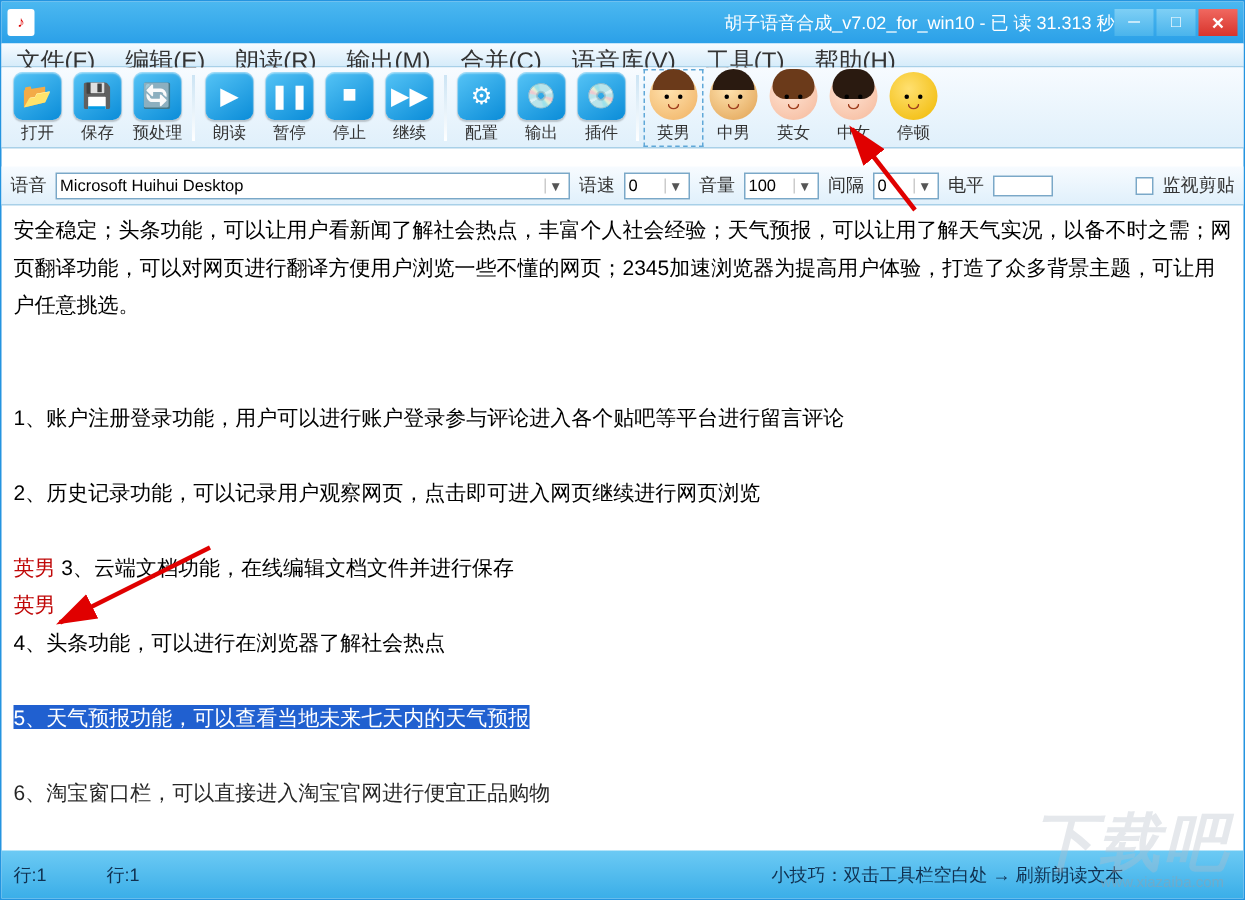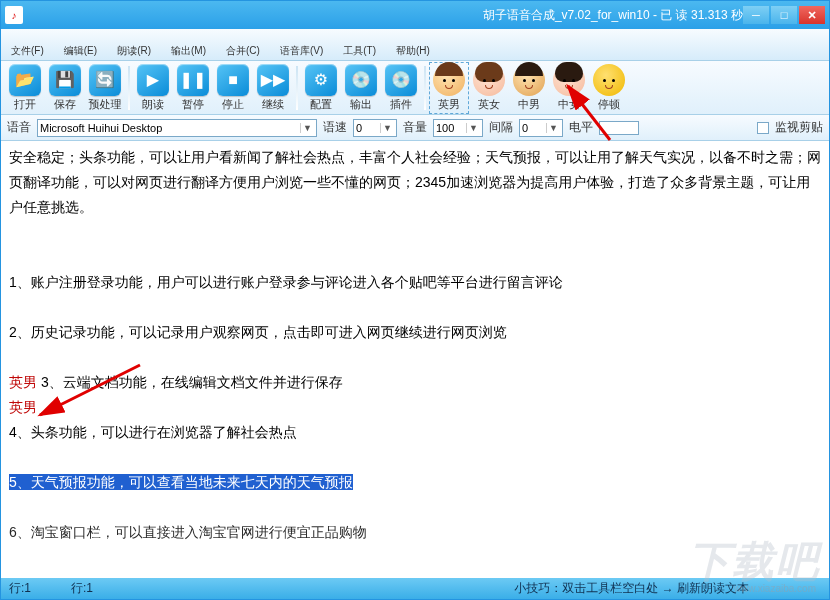--- a/index.html
+++ b/index.html
@@ -10,21 +10,21 @@
 
 .titlebar { height: 28px; background: linear-gradient(#4bb8f0, #2ba0e8); display: flex; align-items: center; padding: 0 4px; color: #fff; font-size: 12px; }
 .titlebar .app-icon { width: 18px; height: 18px; background: #fff; border-radius: 2px; margin-right: 6px; display: flex; align-items: center; justify-content: center; font-size: 10px; color: #d00; }
 .titlebar .title-text { flex: 1; text-align: right; }
 .win-btns { display: flex; gap: 2px; }
 .win-btn { width: 26px; height: 18px; display: flex; align-items: center; justify-content: center; font-size: 11px; font-weight: bold; cursor: pointer; }
 .win-min, .win-max { background: linear-gradient(#7ecff5, #4ab4ec); color: #fff; }
 .win-close { background: linear-gradient(#f06860, #d8342c); color: #fff; }
 
 
-.menubar { height: 32px; background: linear-gradient(#f7fbff, #d6ecfa); border-bottom: 1px solid #a8d0e8; display: flex; align-items: flex-end; padding: 0 6px; font-size: 10px; gap: 12px; color: #333; }
+.menubar { height: 16px; background: linear-gradient(#f7fbff, #d6ecfa); border-bottom: 1px solid #a8d0e8; display: flex; align-items: flex-start; padding: 0 6px; font-size: 16px; gap: 12px; color: #333; }
 .menu-item { cursor: pointer; padding: 2px 4px; }
 
 
 .toolbar { height: 54px; background: linear-gradient(#f7fbff, #e0f0fb); border-bottom: 1px solid #a8d0e8; display: flex; align-items: center; padding: 2px 4px; font-size: 11px; }
 .tool-btn { width: 40px; display: flex; flex-direction: column; align-items: center; cursor: pointer; padding: 2px; }
 .tool-icon { width: 32px; height: 32px; border-radius: 6px; display: flex; align-items: center; justify-content: center; font-size: 16px; color: #fff; }
 .tool-label { margin-top: 1px; color: #333; }
 .blue-icon { background: linear-gradient(145deg, #56c4f6, #0a8cd8); box-shadow: inset 0 1px 1px rgba(255,255,255,.5), 0 1px 1px rgba(0,0,0,.2); }
 .sep { width: 2px; height: 44px; background: linear-gradient(#cce4f4, #fff); margin: 0 3px; }
 .face { width: 32px; height: 32px; border-radius: 16px; position: relative; }
@@ -33,35 +33,35 @@
 .face.zhong-nan { background: radial-gradient(circle at 40% 35%, #ffe3b0, #e0a050); }
 .face.zhong-nv { background: radial-gradient(circle at 40% 35%, #ffe5d5, #f5b89a); }
 .hair { position: absolute; top:-2px; left:2px; right:2px; height:14px; border-radius: 14px 14px 0 0; }
 .hair.brown { background:#6b3a1a; } .hair.dark { background:#2a1a10; } .hair.long { height:20px; border-radius:14px 14px 10px 10px; }
 .eye { position:absolute; width:3px; height:3px; background:#000; border-radius:50%; top:15px; } .eye.l{left:10px;} .eye.r{right:10px;}
 .mouth { position:absolute; width:8px; height:4px; border:1px solid #a04020; border-top:none; border-radius:0 0 8px 8px; bottom:7px; left:12px; }
 .pause-face { background: radial-gradient(circle at 40% 35%, #ffe070, #f0b800); width:32px; height:32px; border-radius:16px; position:relative; }
 .yin-nan-box { border:1px dashed #60a8d8; padding:1px; }
 
 
-.params { height: 26px; background: linear-gradient(#f7fbff, #e0f0fb); border-bottom: 1px solid #a8d0e8; display: flex; align-items: center; padding: 0 6px; font-size: 12px; gap: 6px; }
+.params { height: 26px; background: linear-gradient(#f7fbff, #e0f0fb); border-bottom: 1px solid #a8d0e8; display: flex; align-items: center; padding: 0 6px; font-size: 12px; gap: 6px; margin-top: 12px; }
 .param-label { color: #333; }
 .select-box, .num-box { height: 18px; border: 1px solid #7aa8c8; background: #fff; font-size: 11px; padding: 0 2px; display: flex; align-items: center; }
 .select-box { position: relative; }
 .select-arrow { width: 14px; text-align: center; color: #555; margin-left: 2px; border-left: 1px solid #ccc; cursor: pointer; font-size: 9px; }
 .chk { width: 12px; height: 12px; border: 1px solid #7aa8c8; background: #fff; display: inline-block; }
 
 
 .content { flex: 1; overflow: hidden; padding: 4px 8px; font-size: 14px; line-height: 25px; color: #000; position: relative; white-space: normal; word-break: break-all; }
 .content p { margin-bottom: 0; }
 .red { color: #c00808; }
 .hl { background: #2060d0; color: #ffffff; }
 
 
-.statusbar { height: 21px; background: linear-gradient(#6ccaf4, #3aaee8); display: flex; align-items: center; padding: 0 8px; font-size: 12px; color: #103050; }
+.statusbar { height: 32px; background: linear-gradient(#6ccaf4, #3aaee8); display: flex; align-items: center; padding: 0 8px; font-size: 12px; color: #103050; }
 .statusbar .tip { margin-left: auto; margin-right: 72px; }
 
 
 .arrow { position: absolute; pointer-events: none; }
 .arrow svg { overflow: visible; }
 
 
 .wm { position: absolute; right: 10px; bottom: 10px; font-size: 42px; font-weight: bold; color: rgba(180,190,200,.35); letter-spacing: 2px; pointer-events: none; font-style: italic; }
 .wm-sub { position: absolute; right: 14px; bottom: 6px; font-size: 10px; color: rgba(150,160,170,.5); pointer-events:none; }
 </style>
@@ -138,59 +138,59 @@
     <div class="tool-btn yin-nan-box">
         <div class="face yin-nan">
           <div class="hair brown"></div>
           <div class="eye l"></div>
           <div class="eye r"></div>
           <div class="mouth"></div>
         </div>
         <div class="tool-label">英男</div>
       </div>
     <div class="tool-btn">
+        <div class="face zhong-nan">
+          <div class="hair dark"></div>
+          <div class="eye l"></div>
+          <div class="eye r"></div>
+          <div class="mouth"></div>
+        </div>
+        <div class="tool-label">中男</div>
+      </div>
+    <div class="tool-btn">
         <div class="face yin-nv">
           <div class="hair brown long"></div>
           <div class="eye l"></div>
           <div class="eye r"></div>
           <div class="mouth"></div>
         </div>
         <div class="tool-label">英女</div>
       </div>
     <div class="tool-btn">
-        <div class="face zhong-nan">
-          <div class="hair dark"></div>
-          <div class="eye l"></div>
-          <div class="eye r"></div>
-          <div class="mouth"></div>
-        </div>
-        <div class="tool-label">中男</div>
-      </div>
-    <div class="tool-btn">
         <div class="face zhong-nv">
           <div class="hair dark long"></div>
           <div class="eye l"></div>
           <div class="eye r"></div>
           <div class="mouth"></div>
         </div>
         <div class="tool-label">中女</div>
       </div>
     <div class="tool-btn">
         <div class="pause-face">
           <div class="eye l"></div>
           <div class="eye r"></div>
           <div class="mouth"></div>
         </div>
         <div class="tool-label">停顿</div>
       </div>
   </div>
 
   <div class="params">
     <span class="param-label">语音</span>
-    <div class="select-box" style="width:280px">
+    <div class="select-box" style="width:343px">
       <span style="flex:1">Microsoft Huihui Desktop</span>
       <span class="select-arrow">▼</span>
     </div>
     <span class="param-label">语速</span>
     <div class="select-box" style="width:44px">
         <span style="flex:1">0</span>
         <span class="select-arrow">▼</span>
       </div>
     <span class="param-label">音量</span>
     <div class="select-box" style="width:50px">

